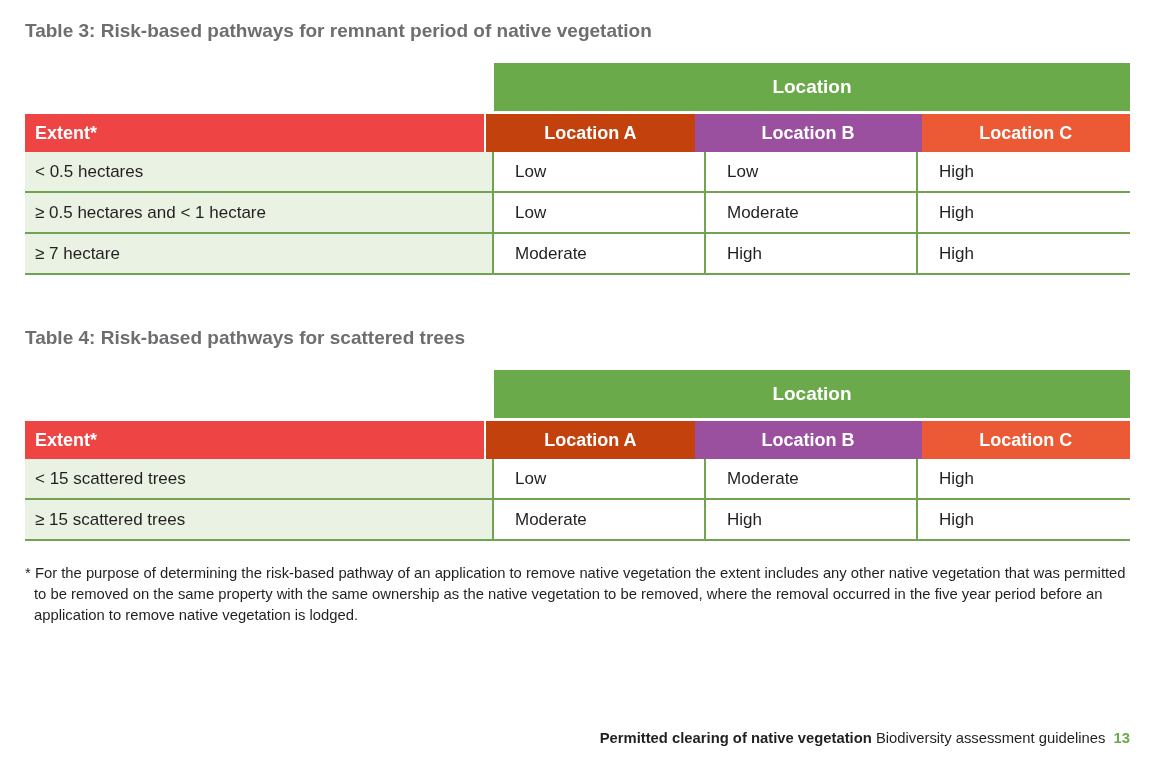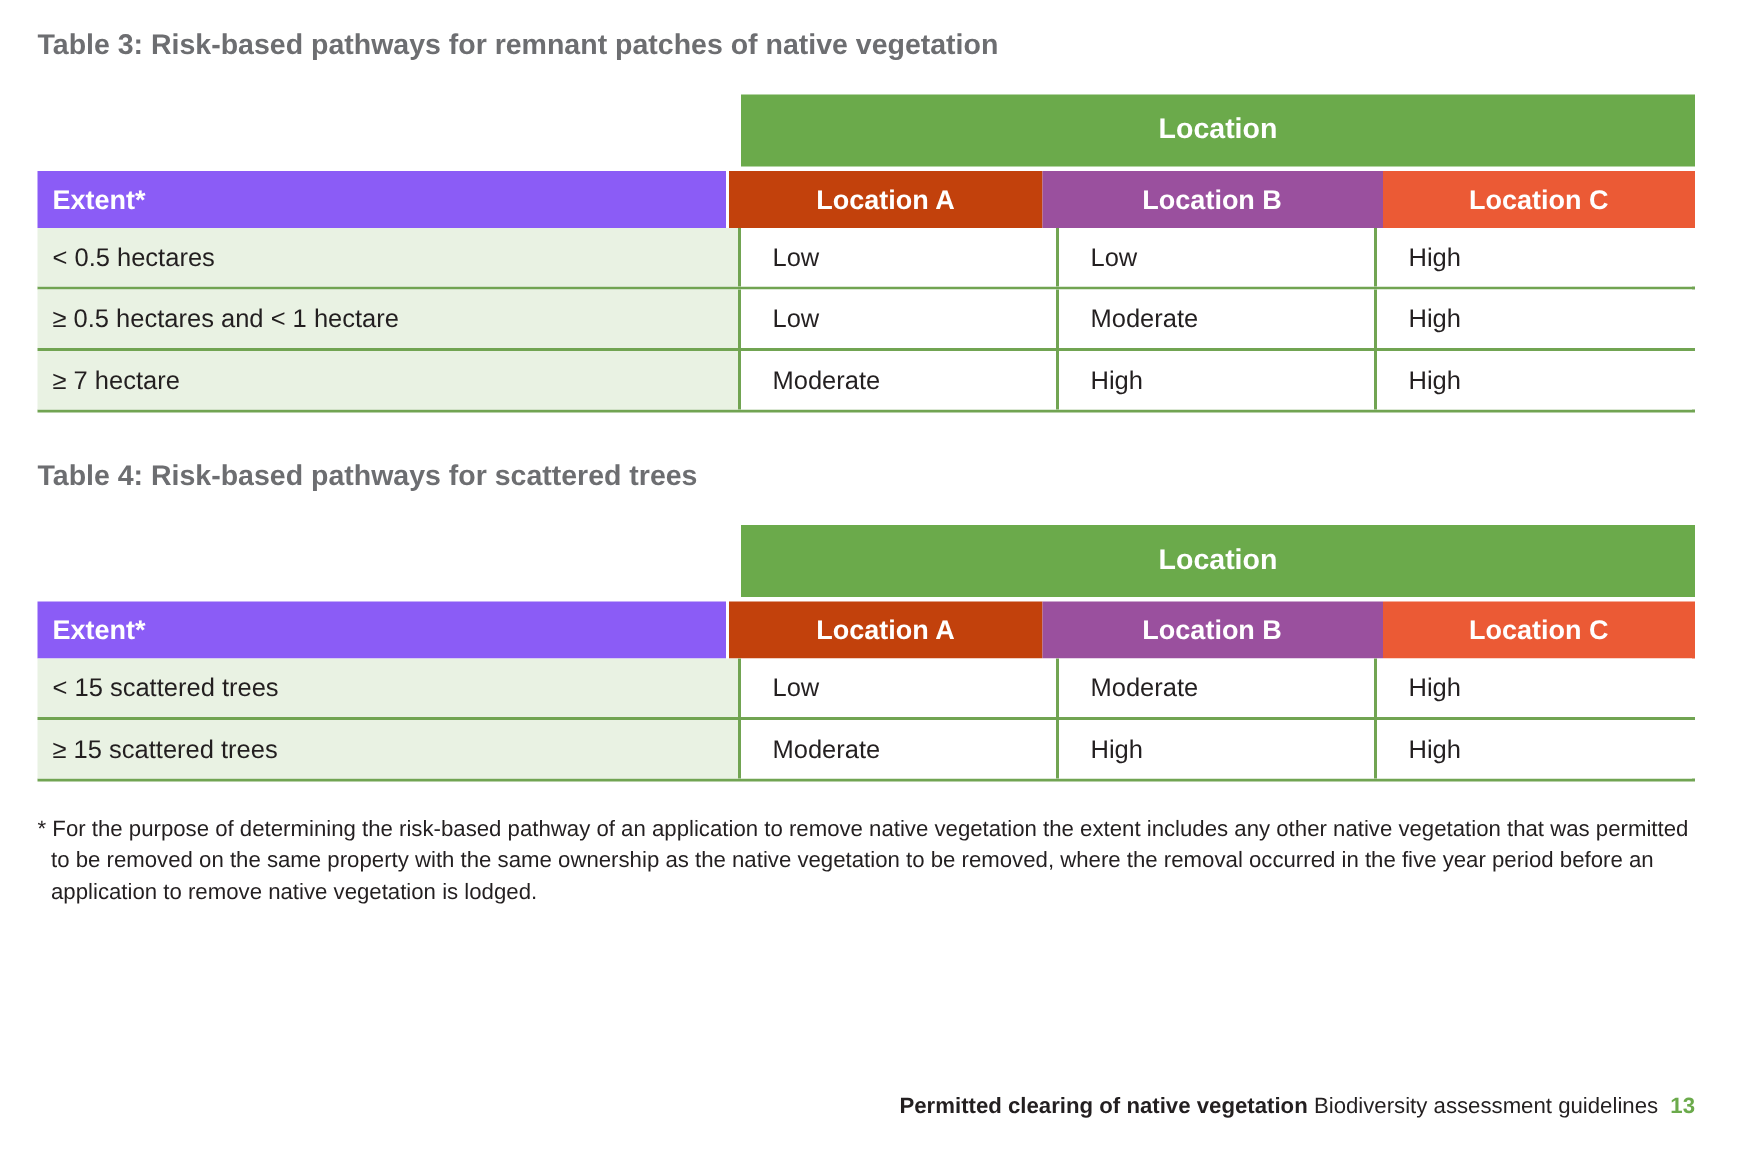--- a/index.html
+++ b/index.html
@@ -14,41 +14,41 @@
   .page { position: absolute; inset: 0; }
 
   .table-title {
     position: relative;
     margin: 0 0 0 25px;
     font-size: 19px;
     font-weight: bold;
     color: #6d6e71;
   }
   .title-3 { padding-top: 20px; }
-  .title-4 { padding-top: 32px; }
+  .title-4 { padding-top: 52px; }
 
   .rtable { width: 1105px; margin-left: 25px; }
 
   
   .group-row { display: flex; margin-top: 21px; }
   .group-spacer { width: 469px; }
   .group-header {
     width: 636px; height: 48px;
     background: #6baa4b;
     color: #ffffff; font-size: 19px; font-weight: bold;
     display: flex; align-items: center; justify-content: center;
   }
 
   
   .head-row { display: flex; margin-top: 3px; height: 38px; }
   .hc {
     color: #ffffff; font-size: 18px; font-weight: bold;
     display: flex; align-items: center;
   }
-  .hc-extent { width: 467px; background: #8b5cf6; padding-left: 10px; margin-right: 2px; }
+  .hc-extent { width: 467px; background: #ef4444; padding-left: 10px; margin-right: 2px; }
   .hc-a { width: 212px; background: #c2410c; justify-content: center; }
   .hc-b { width: 231px; background: #9a509e; justify-content: center; }
   .hc-c { width: 212px; background: #eb5a35; justify-content: center; }
 
   
   .row { display: flex; height: 41px; border-bottom: 2px solid #71a452; }
   .cell {
     font-size: 17px;
     display: flex; align-items: center;
     background: #ffffff;
@@ -74,21 +74,21 @@
   }
   .footer .f-bold { font-weight: bold; color: #231f20; }
   .footer .f-reg { font-weight: normal; color: #231f20; }
   .footer .f-page { font-weight: bold; color: #6baa4b; padding-left: 4px; }
 </style>
 </head>
 <body>
 
 <div class="page">
 
-  <h2 class="table-title title-3">Table 3: Risk-based pathways for remnant patches of native vegetation</h2>
+  <h2 class="table-title title-3">Table 3: Risk-based pathways for remnant period of native vegetation</h2>
 
   <div class="rtable">
     <div class="group-row">
       <div class="group-spacer"></div>
       <div class="group-header">Location</div>
     </div>
     <div class="head-row">
       <div class="hc hc-extent">Extent*</div>
       <div class="hc hc-a">Location A</div>
       <div class="hc hc-b">Location B</div>

